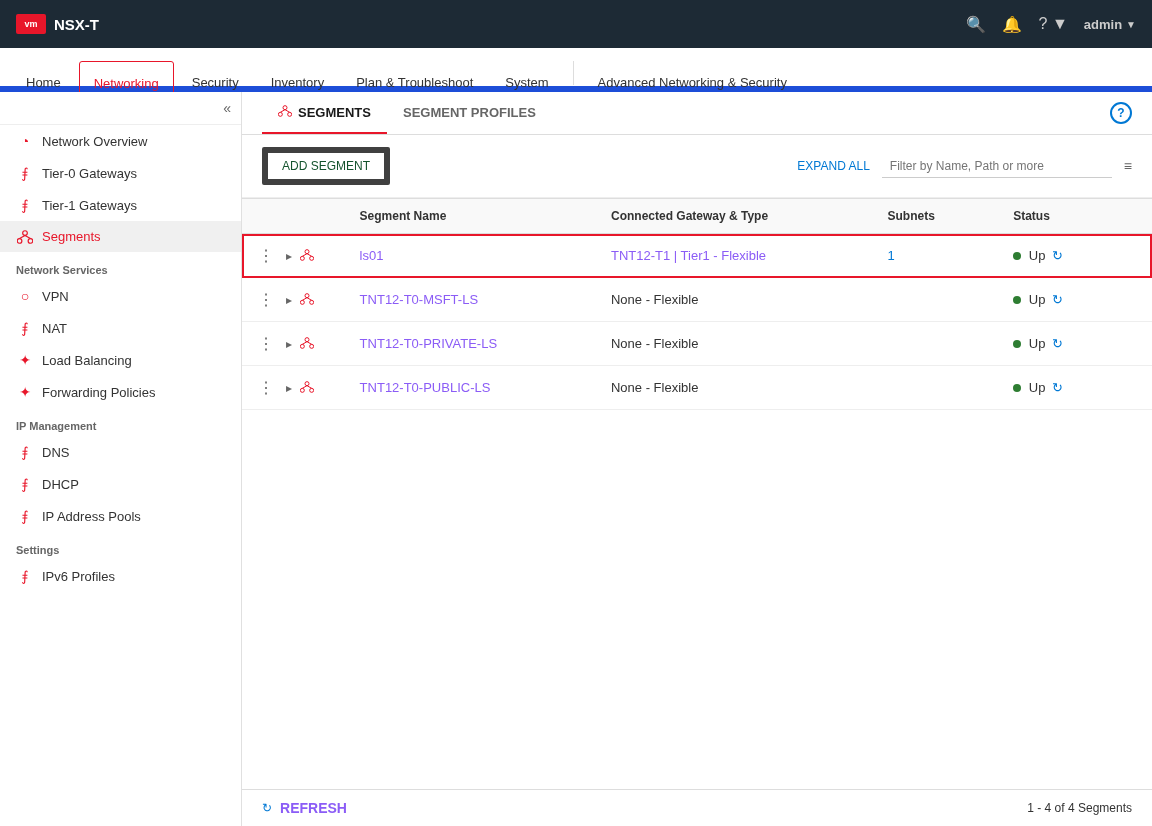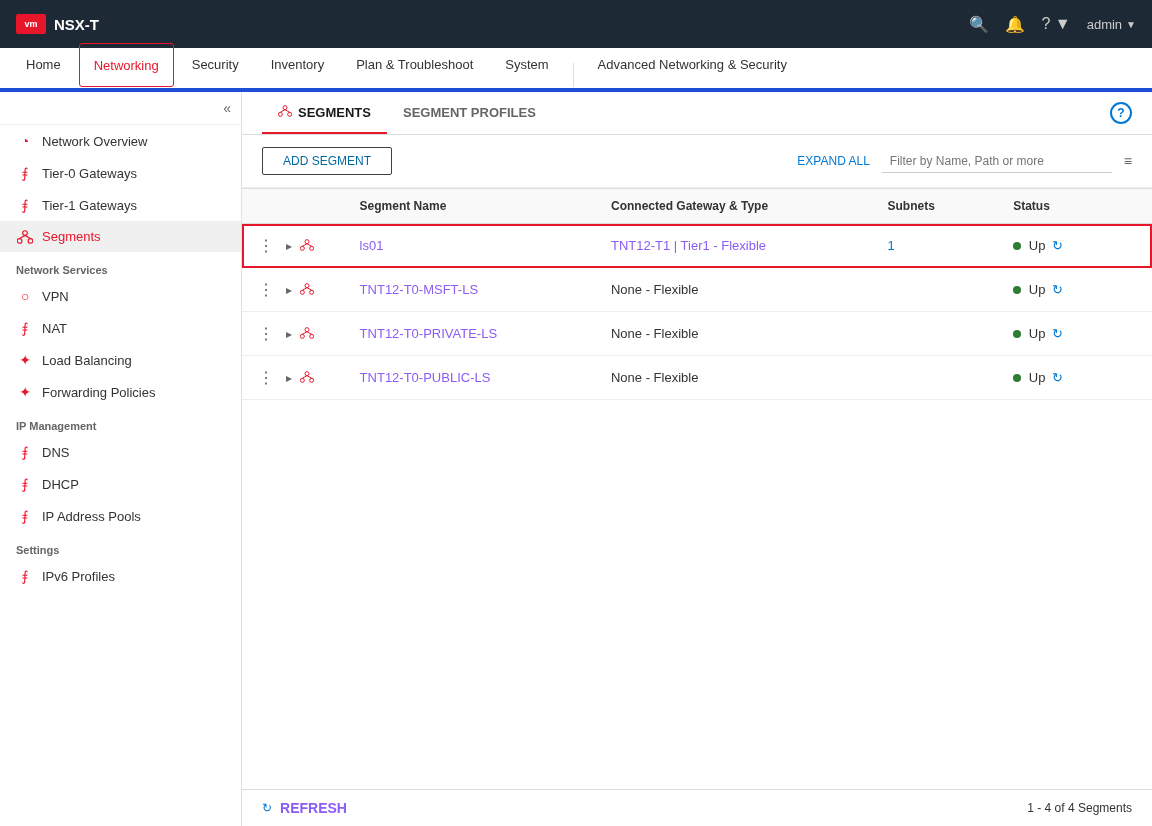--- a/index.html
+++ b/index.html
@@ -42,30 +42,31 @@
       gap: 16px;
       color: #ccc;
       font-size: 16px;
     }
     .topbar-user {
       color: #ccc;
       font-size: 13px;
       display: flex;
       align-items: center;
       gap: 4px;
+      font-weight: bold;
     }
 
     
     .navbar {
       background: #fff;
       height: 44px;
       display: flex;
-      align-items: flex-end;
-      border-bottom: 4px solid #1d4ed8;
-      padding: 1px 12px;
+      align-items: flex-start;
+      border-bottom: 6px solid #1d4ed8;
+      padding: 13px 12px;
       gap: 4px;
     }
     .nav-item {
       padding: 0 14px;
       height: 44px;
       display: flex;
       align-items: center;
       cursor: pointer;
       color: #333;
       font-size: 13px;
@@ -193,24 +194,24 @@
 
     
     .toolbar {
       display: flex;
       align-items: center;
       padding: 12px 20px;
       gap: 12px;
       border-bottom: 1px solid #eee;
     }
     .btn-add {
-      padding: 6px 20px;
-      border: 1px solid #404040;
+      padding: 6px 14px;
+      border: 6px solid #404040;
       background: #fff;
-      color: #0369a1;
+      color: #14532d;
       font-size: 12px;
       cursor: pointer;
       border-radius: 2px;
       font-weight: 500;
     }
     .toolbar-spacer { flex: 1; }
     .expand-all {
       color: #0078d4;
       font-size: 12px;
       cursor: pointer;

